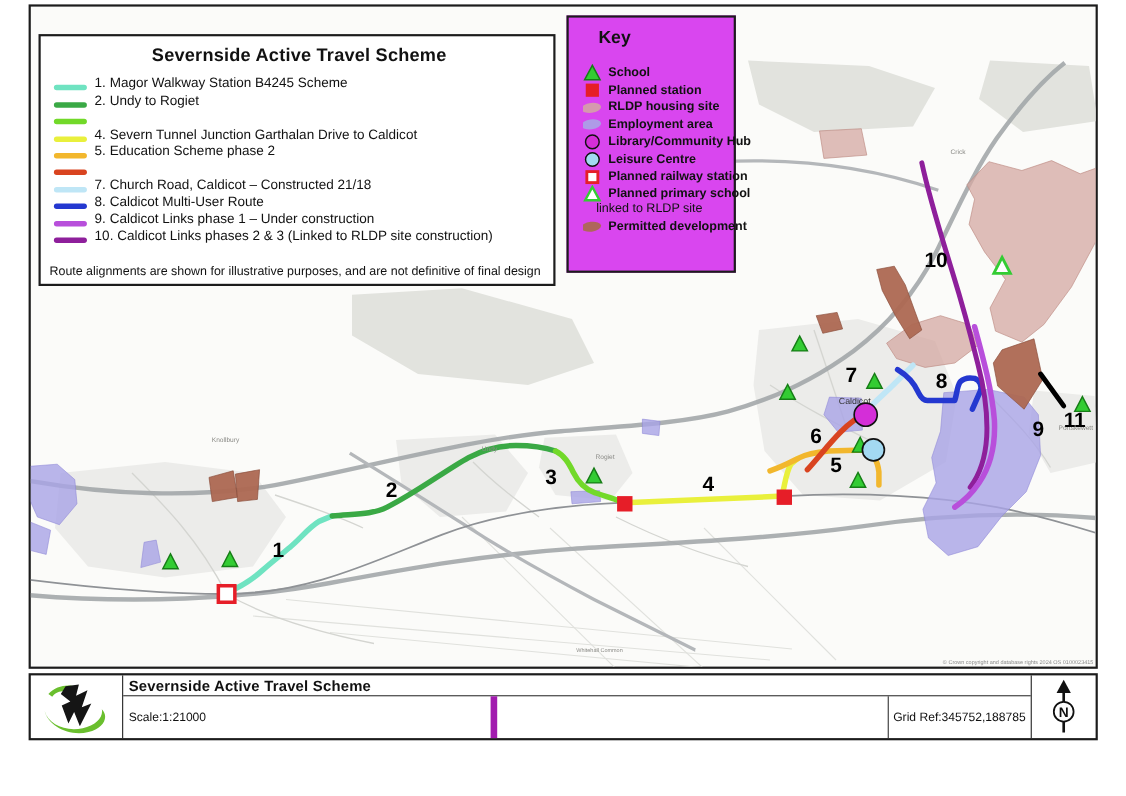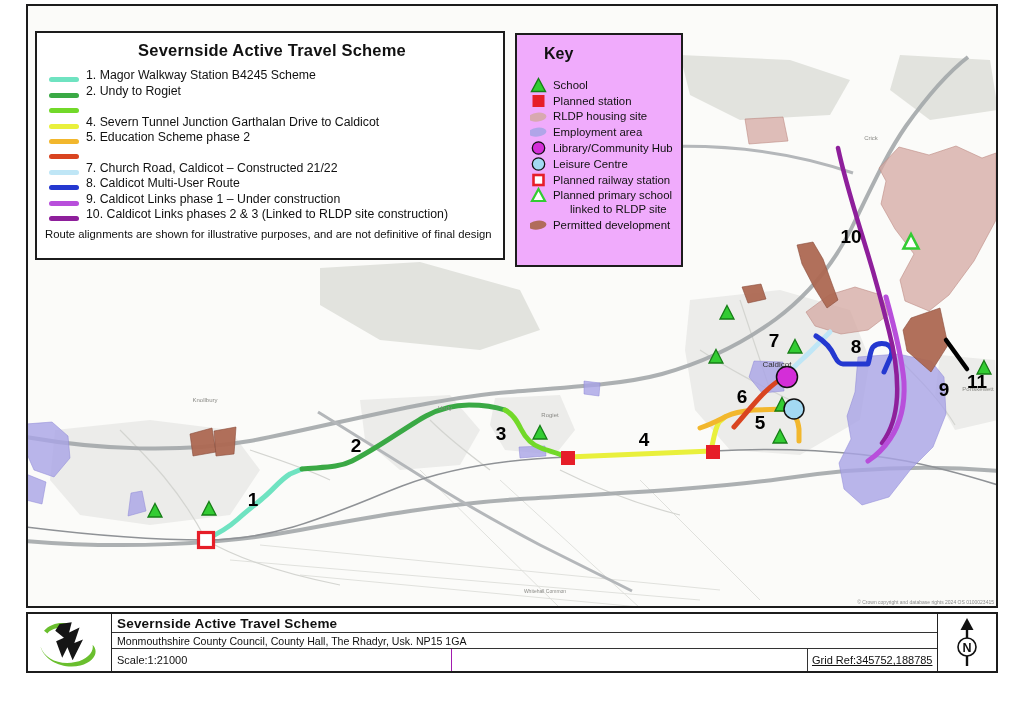--- a/index.html
+++ b/index.html
@@ -12,43 +12,43 @@
                border:2px solid #1c1c1c; background:#fbfbf9; overflow:hidden; }
   .map-frame svg.basemap { position:absolute; left:-2px; top:-2px; }
 
   
   .legend-box { position:absolute; left:7px; top:25px; width:470px; height:229px;
                 background:#fff; border:2px solid #1c1c1c; padding:6px 8px 4px 12px; }
   .legend-title { font-size:16.5px; font-weight:bold; text-align:center; letter-spacing:.2px; margin:2px 0 7px; }
   .legend-row { display:flex; align-items:flex-end; height:15.4px; }
   .legend-swatch { width:30px; height:5px; border-radius:3px; flex:0 0 30px; margin-right:7px; }
   .legend-label { font-size:12.3px; white-space:nowrap; }
-  .legend-note { font-size:11.3px; margin-top:7px; margin-left:-4px; white-space:nowrap; }
+  .legend-note { font-size:11.3px; margin-top:20px; margin-left:-4px; white-space:nowrap; }
 
   
-  .key-box { position:absolute; left:487px; top:27px; width:168px; height:234px;
-             background:#f0abfc; border:2px solid #1c1c1c; padding:8px 6px 6px 13px; }
+  .key-box { position:absolute; left:487px; top:8px; width:154px; height:234px;
+             background:#d946ef; border:2px solid #1c1c1c; padding:8px 6px 6px 13px; }
   .key-title { font-size:16px; font-weight:bold; margin:2px 0 14px 14px; }
   .key-row { display:flex; align-items:center; height:15.8px; }
   .key-icon { width:17px; height:16px; flex:0 0 17px; margin-right:6px; }
-  .key-label { font-size:11.4px; white-space:nowrap; }
-  .key-label2 { font-size:11.4px; margin-left:40px; height:14px; white-space:nowrap; }
+  .key-label { font-size:11.4px; white-space:nowrap;font-weight:bold; }
+  .key-label2 { font-size:11.4px; margin-left:12px; height:14px; white-space:nowrap; }
 
   
   .footer { position:absolute; left:26px; top:612px; width:972px; height:61px;
             border:2px solid #1c1c1c; background:#fff; display:flex; }
   .logo-cell { width:84px; border-right:1.5px solid #222; display:flex; align-items:center; justify-content:center; }
   .footer-mid { flex:1; display:flex; flex-direction:column; }
   .f-title { height:19px; border-bottom:1px solid #333; font-size:13.5px; font-weight:bold;
              padding:2px 0 0 5px; letter-spacing:.2px; }
   .f-address { height:16px; border-bottom:1px solid #333; font-size:10.6px; padding:2px 0 0 5px; }
   .f-bottomrow { flex:1; display:flex; }
-  .f-scale { width:340px; border-right:1px solid #a21caf; font-size:11px; display:flex; align-items:center; padding-left:5px; }
+  .f-scale { width:340px; border-right:6px solid #a21caf; font-size:11px; display:flex; align-items:center; padding-left:5px; }
   .f-empty { flex:1; border-right:1px solid #333; }
-  .f-grid { width:129px; font-size:11px; display:flex; align-items:center; padding-left:4px;text-decoration:underline; }
+  .f-grid { width:129px; font-size:11px; display:flex; align-items:center; padding-left:4px; }
   .north-cell { width:59px; border-left:1.5px solid #222; display:flex; align-items:center; justify-content:center; }
 </style>
 </head>
 <body>
 
 <div class="page">
 
   <div class="map-frame">
     <svg class="basemap" width="972" height="604" viewBox="26 4 972 604" xmlns="http://www.w3.org/2000/svg">
 
@@ -198,21 +198,21 @@
         </div>
       <div class="legend-row">
           <div class="legend-swatch" style="background-color: rgb(242, 183, 45);"></div>
           <span class="legend-label">5. Education Scheme phase 2</span>
         </div>
       <div class="legend-row">
           <div class="legend-swatch" style="background-color: rgb(217, 68, 32);"></div>
         </div>
       <div class="legend-row">
           <div class="legend-swatch" style="background-color: rgb(191, 230, 246);"></div>
-          <span class="legend-label">7. Church Road, Caldicot – Constructed 21/22</span>
+          <span class="legend-label">7. Church Road, Caldicot – Constructed 21/18</span>
         </div>
       <div class="legend-row">
           <div class="legend-swatch" style="background-color: rgb(36, 56, 208);"></div>
           <span class="legend-label">8. Caldicot Multi-User Route</span>
         </div>
       <div class="legend-row">
           <div class="legend-swatch" style="background-color: rgb(184, 79, 219);"></div>
           <span class="legend-label">9. Caldicot Links phase 1 – Under construction</span>
         </div>
       <div class="legend-row">
@@ -286,21 +286,20 @@
   <div class="footer">
     <div class="logo-cell">
       <svg width="70" height="52" viewBox="0 0 80 60">
         <path d="M 10,16 C 18,7 32,5 40,9 L 36,15 C 28,11 18,13 14,19 Z" fill="#6abf2e"></path>
         <path d="M 28,8 L 42,6 L 39,18 L 51,12 L 45,30 L 55,26 L 43,50 L 37,35 L 31,47 L 24,28 L 33,24 L 23,16 Z" fill="#151515"></path>
         <path d="M 6,34 C 10,48 28,56 46,52 C 60,49 68,40 66,32 C 74,40 68,52 52,56 C 32,61 10,50 6,34 Z" fill="#6abf2e"></path>
       </svg>
     </div>
     <div class="footer-mid">
       <div class="f-title">Severnside Active Travel Scheme</div>
-      <div class="f-address">Monmouthshire County Council, County Hall, The Rhadyr, Usk. NP15 1GA</div>
       <div class="f-bottomrow">
         <div class="f-scale">Scale:1:21000</div>
         <div class="f-empty"></div>
         <div class="f-grid">Grid Ref:345752,188785</div>
       </div>
     </div>
     <div class="north-cell">
       <svg width="40" height="54" viewBox="0 0 40 54">
         <line x1="20" y1="50" x2="20" y2="12" stroke="#111" stroke-width="2.4"></line>
         <polygon points="20,2 13.5,14 26.5,14" fill="#111"></polygon>

